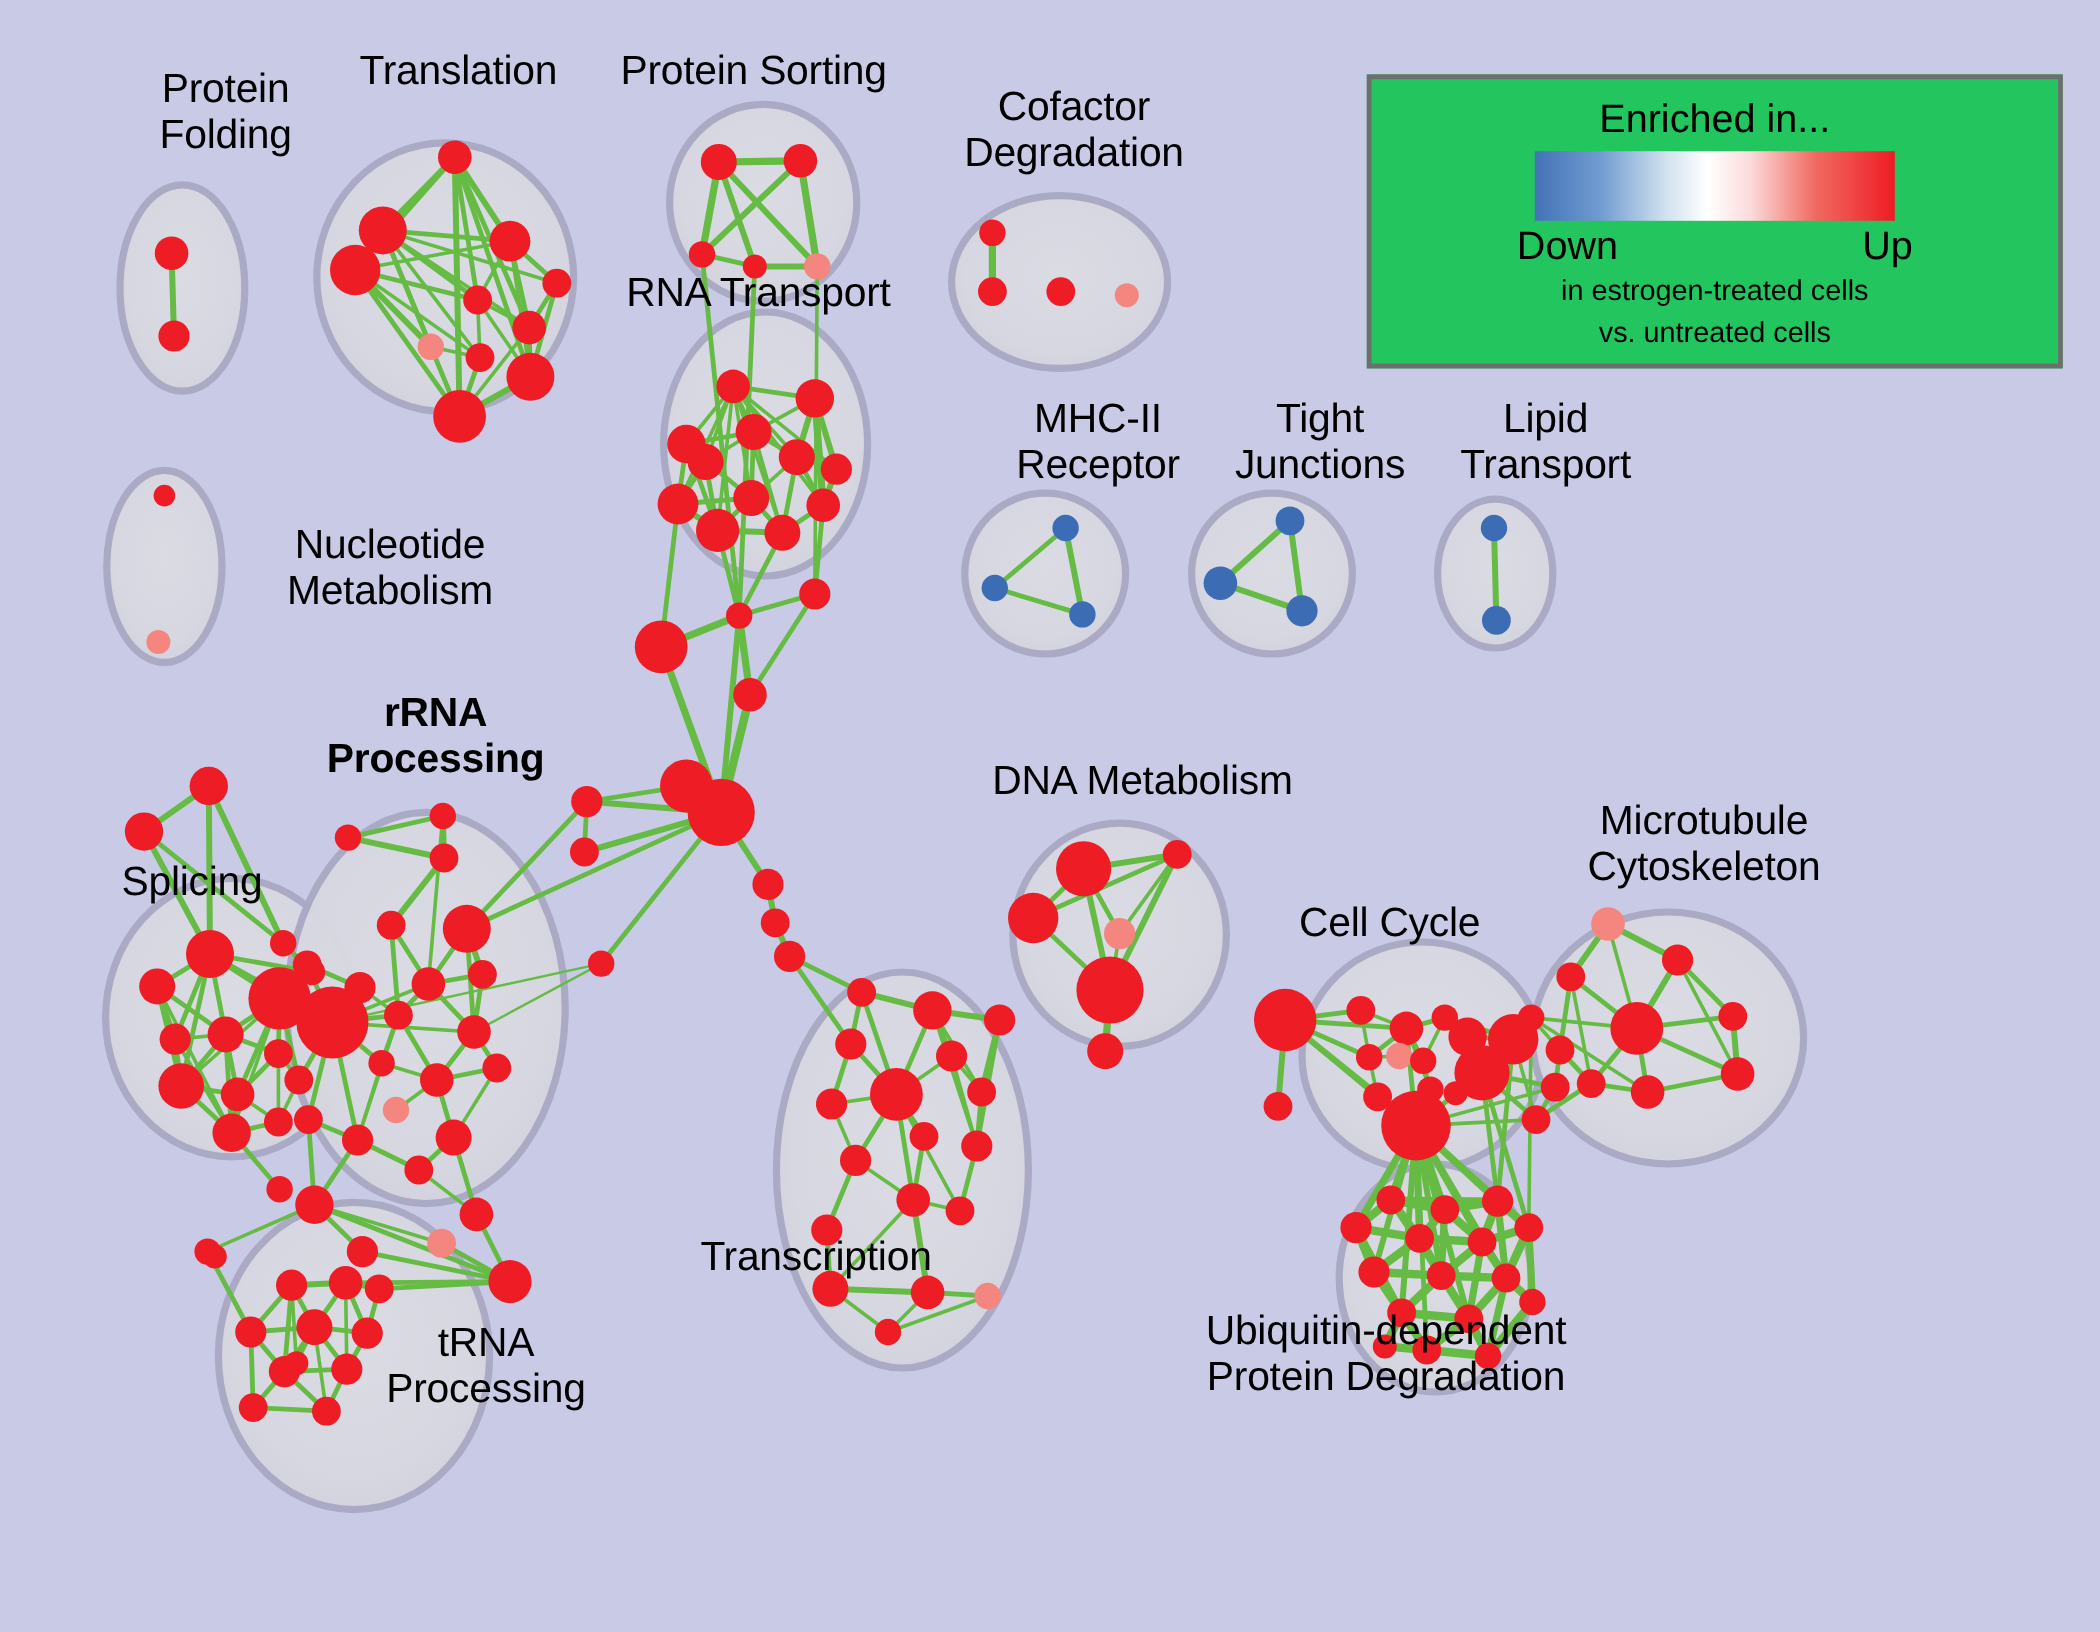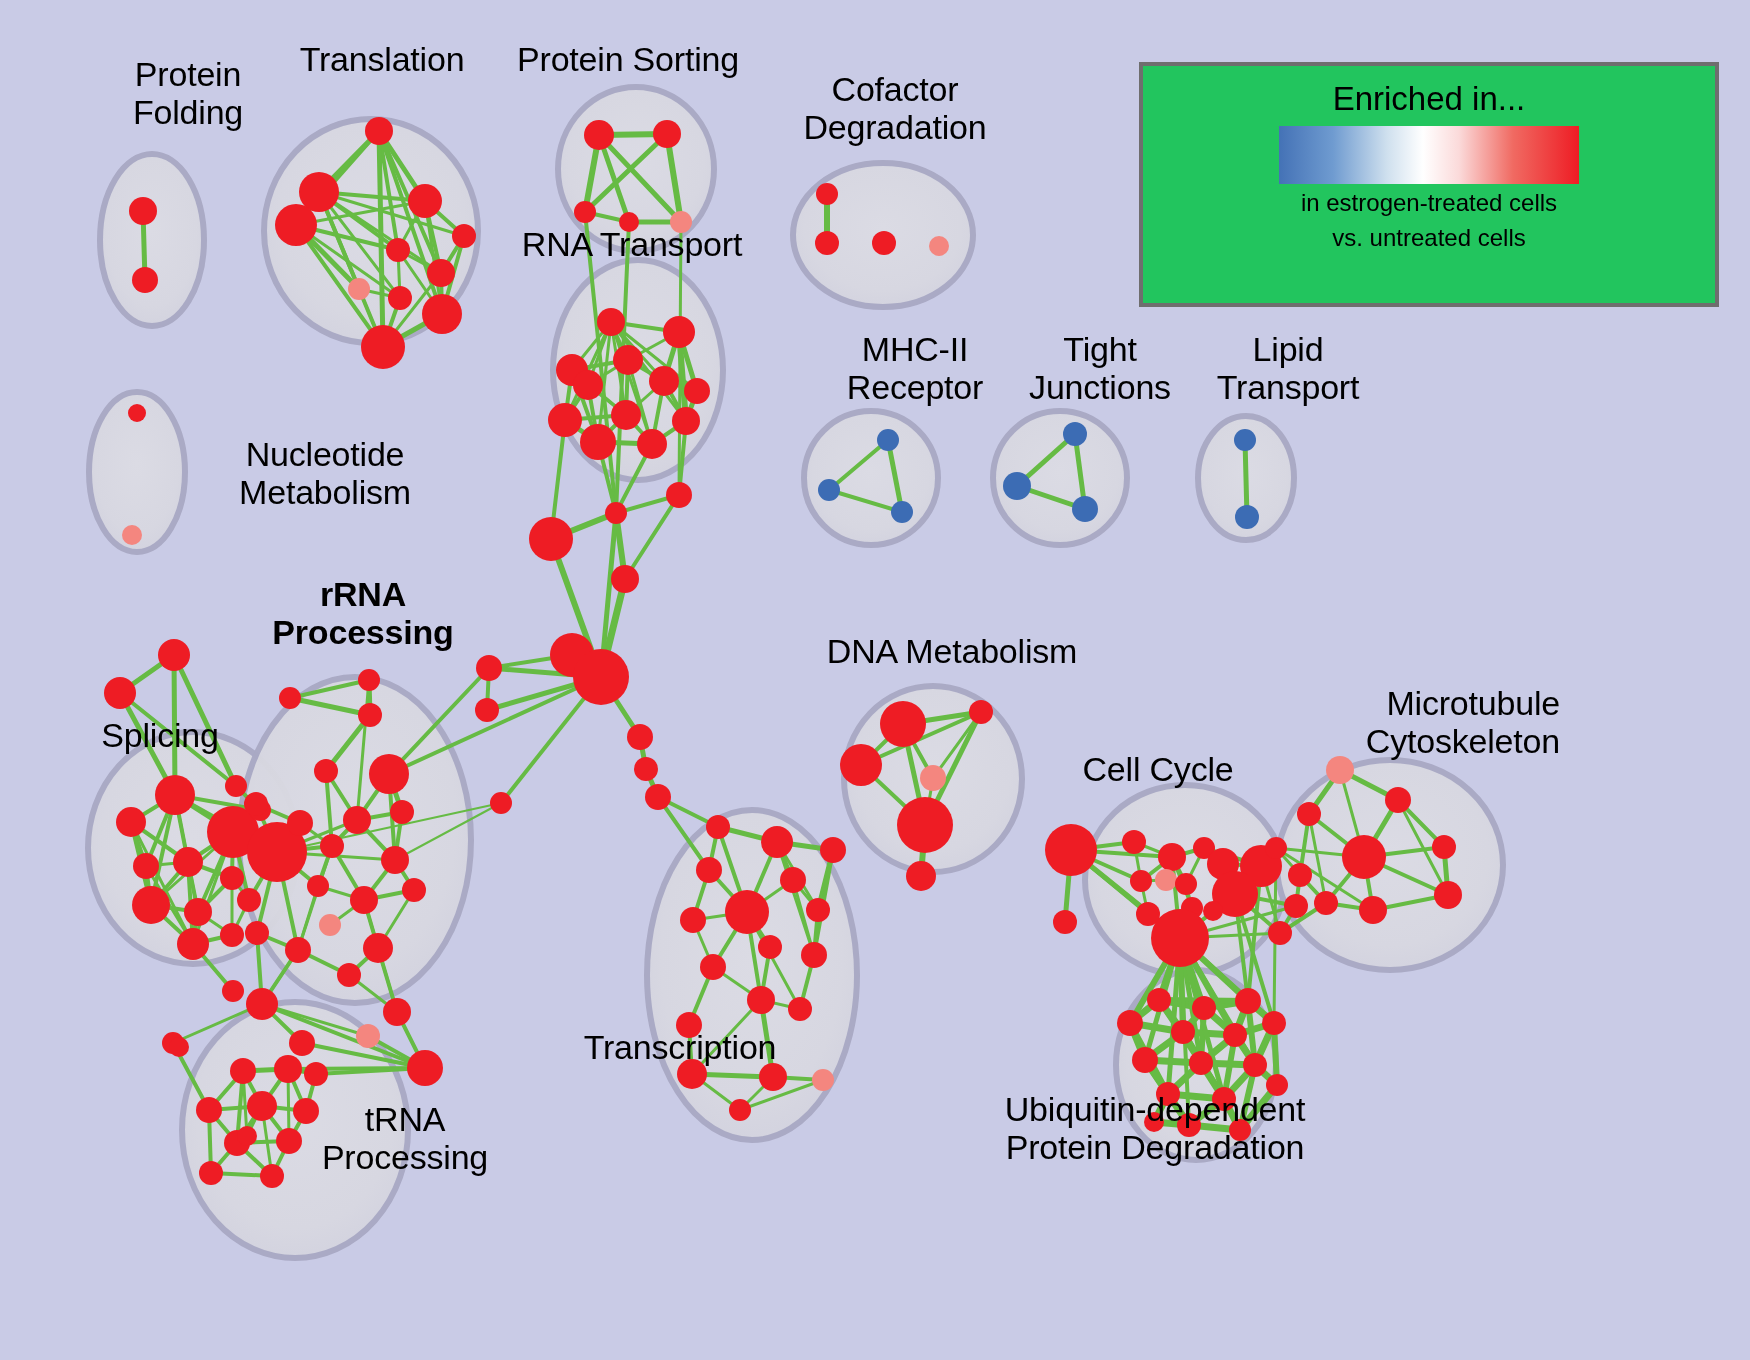--- a/index.html
+++ b/index.html
@@ -681,25 +681,29 @@
       <div class="cluster-label" style="left: 195px; top: 435px; width: 260px;">Nucleotide
 Metabolism</div>
       <div class="cluster-label" style="left: 60px; top: 716px; width: 200px;">Splicing</div>
       <div class="cluster-label" style="left: 248px; top: 575px; width: 230px; font-weight: bold;">rRNA
 Processing</div>
       <div class="cluster-label" style="left: 290px; top: 1080px; width: 230px; margin-top: 20px;">tRNA
 Processing</div>
       <div class="cluster-label" style="left: 560px; top: 1028px; width: 240px;">Transcription</div>
       <div class="cluster-label" style="left: 822px; top: 632px; width: 260px;">DNA Metabolism</div>
       <div class="cluster-label" style="left: 1048px; top: 750px; width: 220px;">Cell Cycle</div>
-      <div class="cluster-label" style="left: 1280px; top: 684px; width: 280px; text-align: right;">Microtubule
+      <div class="cluster-label" style="left: 1280px; top: 665px; width: 280px;">Microtubule
 Cytoskeleton</div>
       <div class="cluster-label" style="left: 985px; top: 1090px; width: 340px;">Ubiquitin-dependent
 Protein Degradation</div>
     </div>
 
   <div id="legend">
     <div class="title">Enriched in...</div>
     <div class="bar"></div>
+    <div class="ends">
+      <span>Down</span>
+      <span>Up</span>
+    </div>
     <div class="sub">in estrogen-treated cells</div>
     <div class="sub">vs. untreated cells</div>
   </div>
 </div>
 
 </body></html>

